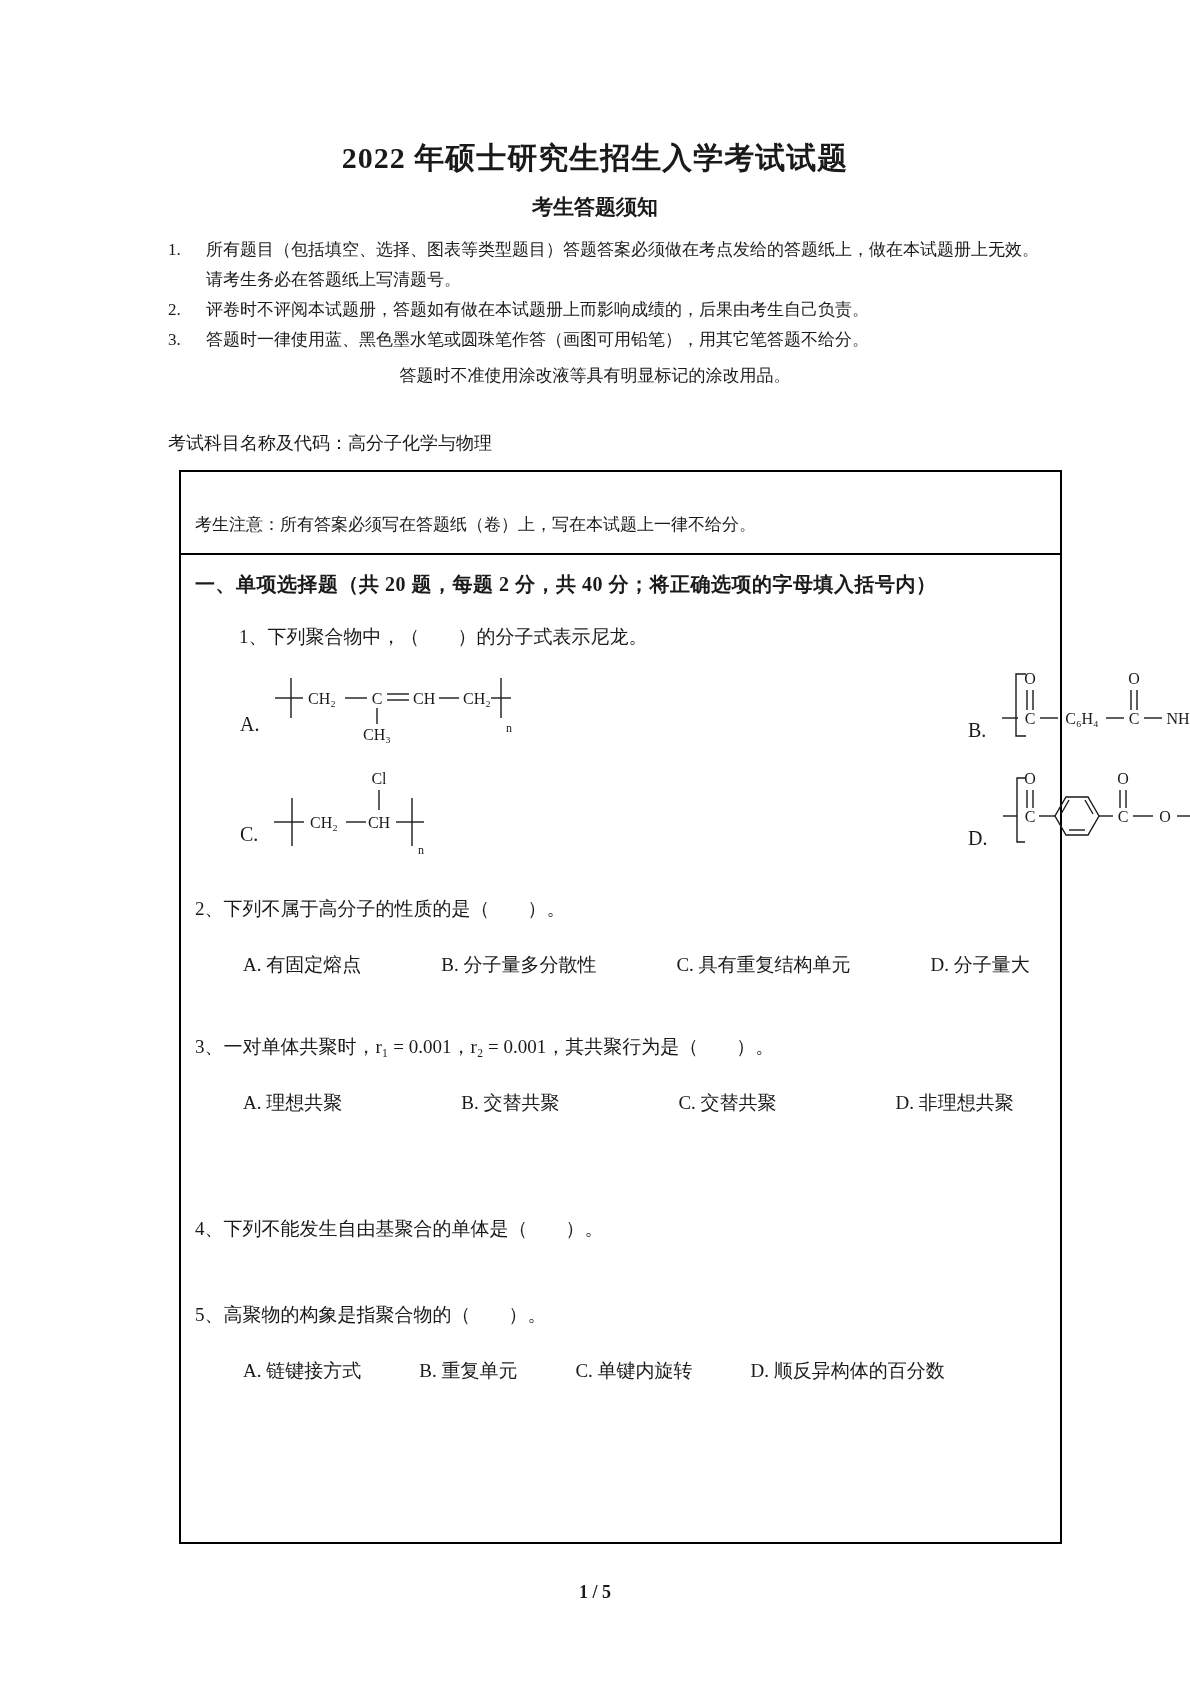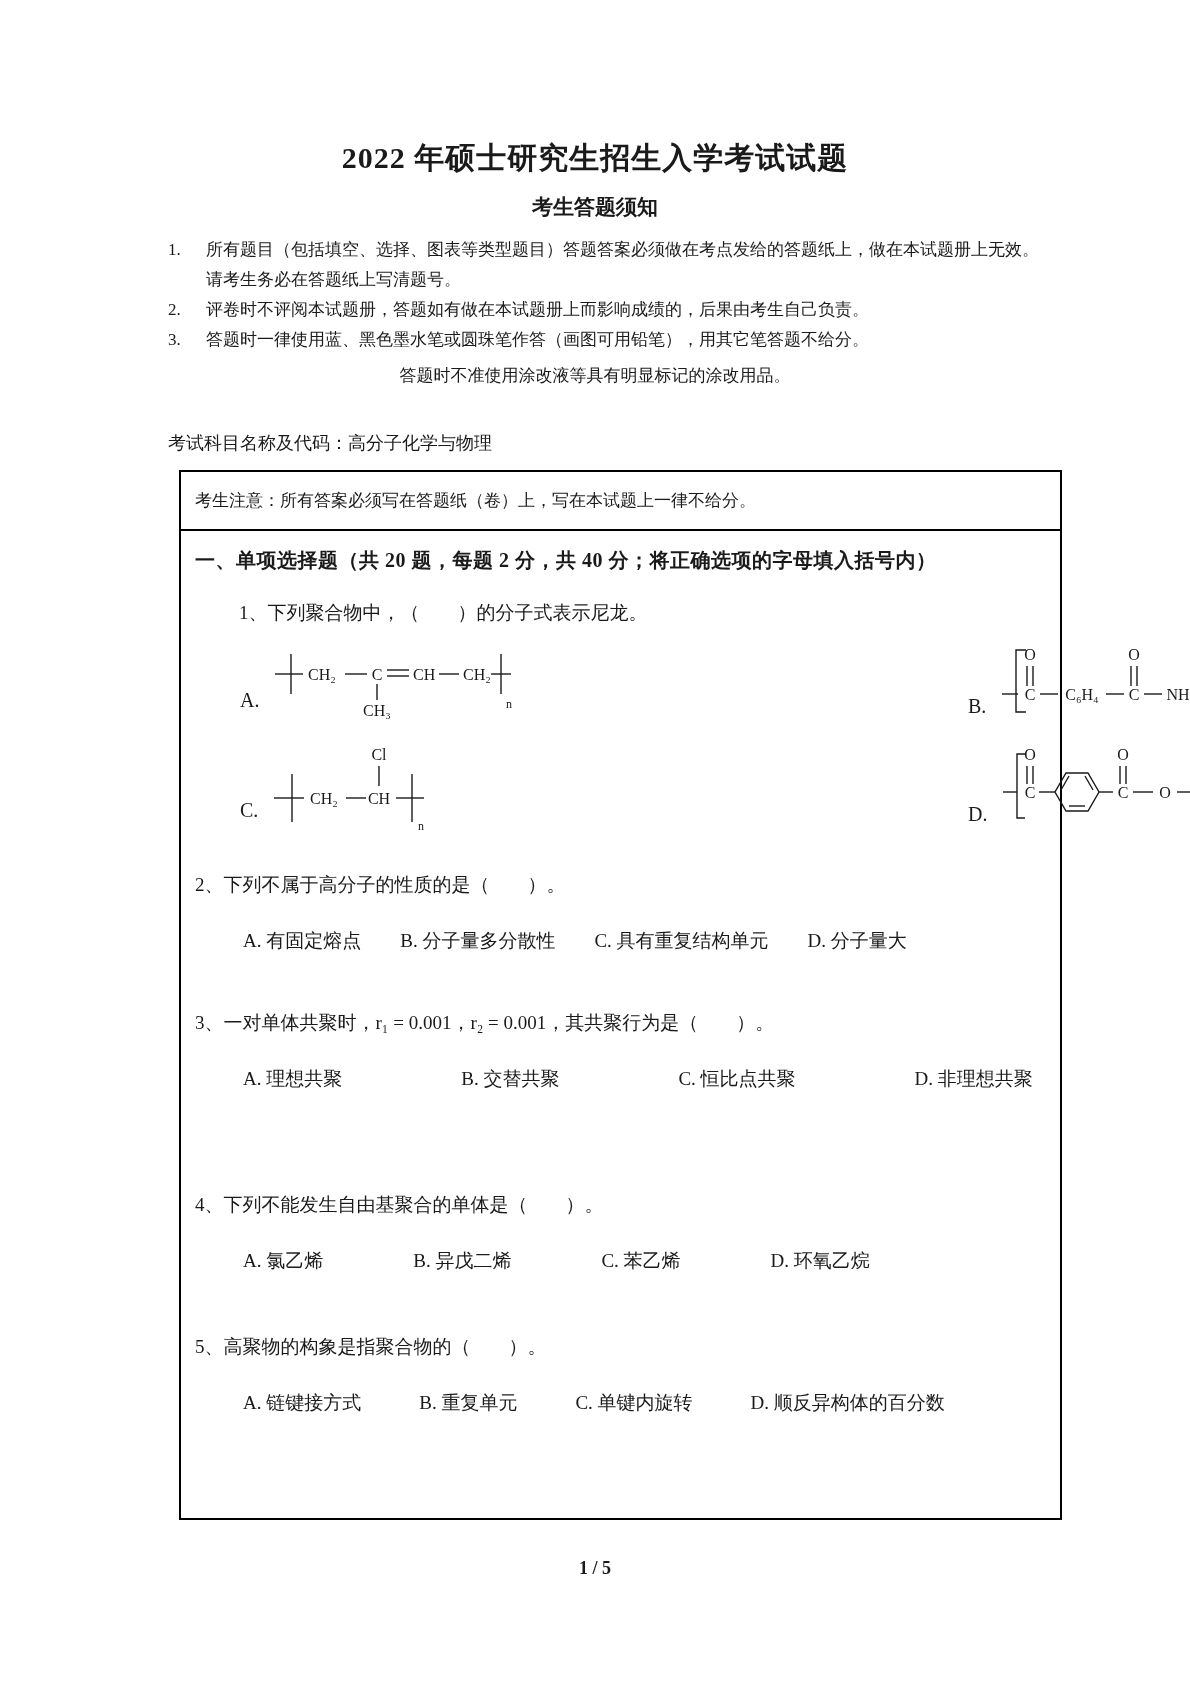--- a/index.html
+++ b/index.html
@@ -12,32 +12,32 @@
   .title { margin:138px 0 0 0; text-align:center; font-size:30px; font-weight:bold; letter-spacing:1px; }
   .subheading { margin-top:14px; text-align:center; font-size:21px; font-weight:bold; }
   .instructions { margin:14px 150px 0 168px; font-size:17px; line-height:30px; }
   .inst-item { display:flex; }
   .inst-num { width:38px; flex:0 0 38px; }
   .inst-text { flex:1; }
   .extra-note { margin-top:9px; text-align:center; font-size:17px; }
   .subject-line { margin:44px 0 0 168px; font-size:18px; }
 
   .box { margin:15px 0 0 179px; width:883px; border:2px solid #000; box-sizing:border-box; }
-  .attention { padding:17px 14px; font-size:17px; }
+  .attention { padding:17px 14px; font-size:17px;margin-top:24px; }
   .main { border-top:2px solid #000; height:989px; padding:16px 22px 0 14px; box-sizing:border-box; }
 
   .section-heading { font-size:20px; font-weight:bold; letter-spacing:0.5px; }
   .q-text { font-size:19px; }
   .q1-text { margin-top:26px;margin-left:44px; }
   .q2 { margin-top:40px; }
   .q3 { margin-top:56px; }
   .q4 { margin-top:100px; }
   .q5 { margin-top:60px; }
   .opts { display:flex; margin-top:30px; padding-left:48px; font-size:19px; }
-  .gap-q2 { gap:39px; }
+  .gap-q2 { gap:80px; }
   .gap-q3 { gap:119px; }
   .gap-q4 { gap:90px; }
   .gap-q5 { gap:58px; }
 
   .struct-grid { margin-top:12px; display:grid; grid-template-columns:375px 1fr; row-gap:18px; }
   .struct-cell { display:flex; align-items:flex-end; }
   .struct-label { font-size:20px; margin-left:45px; margin-right:14px; padding-bottom:10px; }
   .cell-right .struct-label { margin-left:398px; }
   .cell-b .struct-label { padding-bottom:4px; }
   .cell-d .struct-label { padding-bottom:6px; }
@@ -190,31 +190,25 @@
         <span>A. 有固定熔点</span>
         <span>B. 分子量多分散性</span>
         <span>C. 具有重复结构单元</span>
         <span>D. 分子量大</span>
       </div>
 
       <div class="q-text q3">3、一对单体共聚时，r₁ = 0.001，r₂ = 0.001，其共聚行为是（　　）。</div>
       <div class="opts gap-q3">
         <span>A. 理想共聚</span>
         <span>B. 交替共聚</span>
-        <span>C. 恒比点共聚</span>
+        <span>C. 交替共聚</span>
         <span>D. 非理想共聚</span>
       </div>
 
       <div class="q-text q4">4、下列不能发生自由基聚合的单体是（　　）。</div>
-      <div class="opts gap-q4">
-        <span>A. 氯乙烯</span>
-        <span>B. 异戊二烯</span>
-        <span>C. 苯乙烯</span>
-        <span>D. 环氧乙烷</span>
-      </div>
 
       <div class="q-text q5">5、高聚物的构象是指聚合物的（　　）。</div>
       <div class="opts gap-q5">
         <span>A. 链键接方式</span>
         <span>B. 重复单元</span>
         <span>C. 单键内旋转</span>
         <span>D. 顺反异构体的百分数</span>
       </div>
 
     </div>

